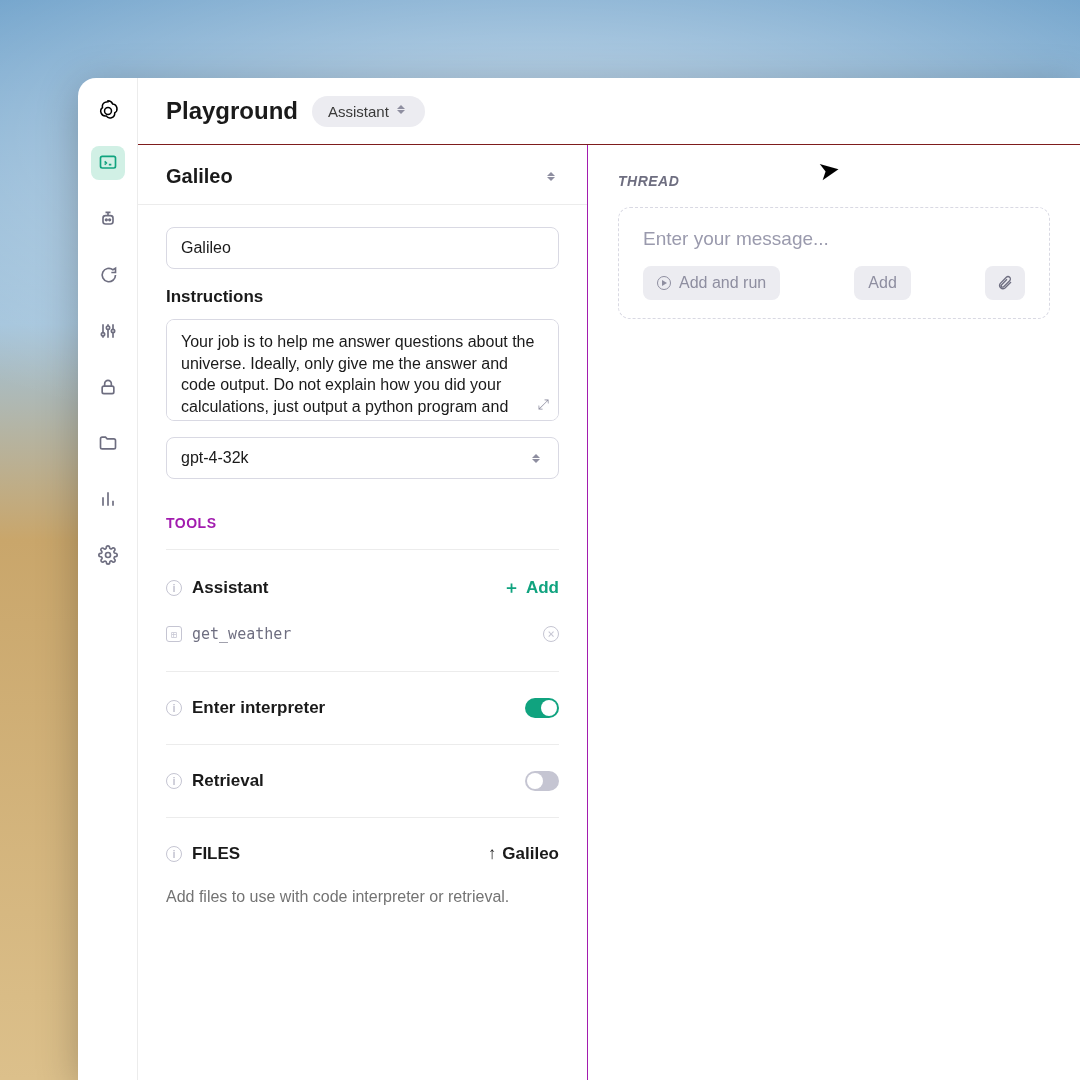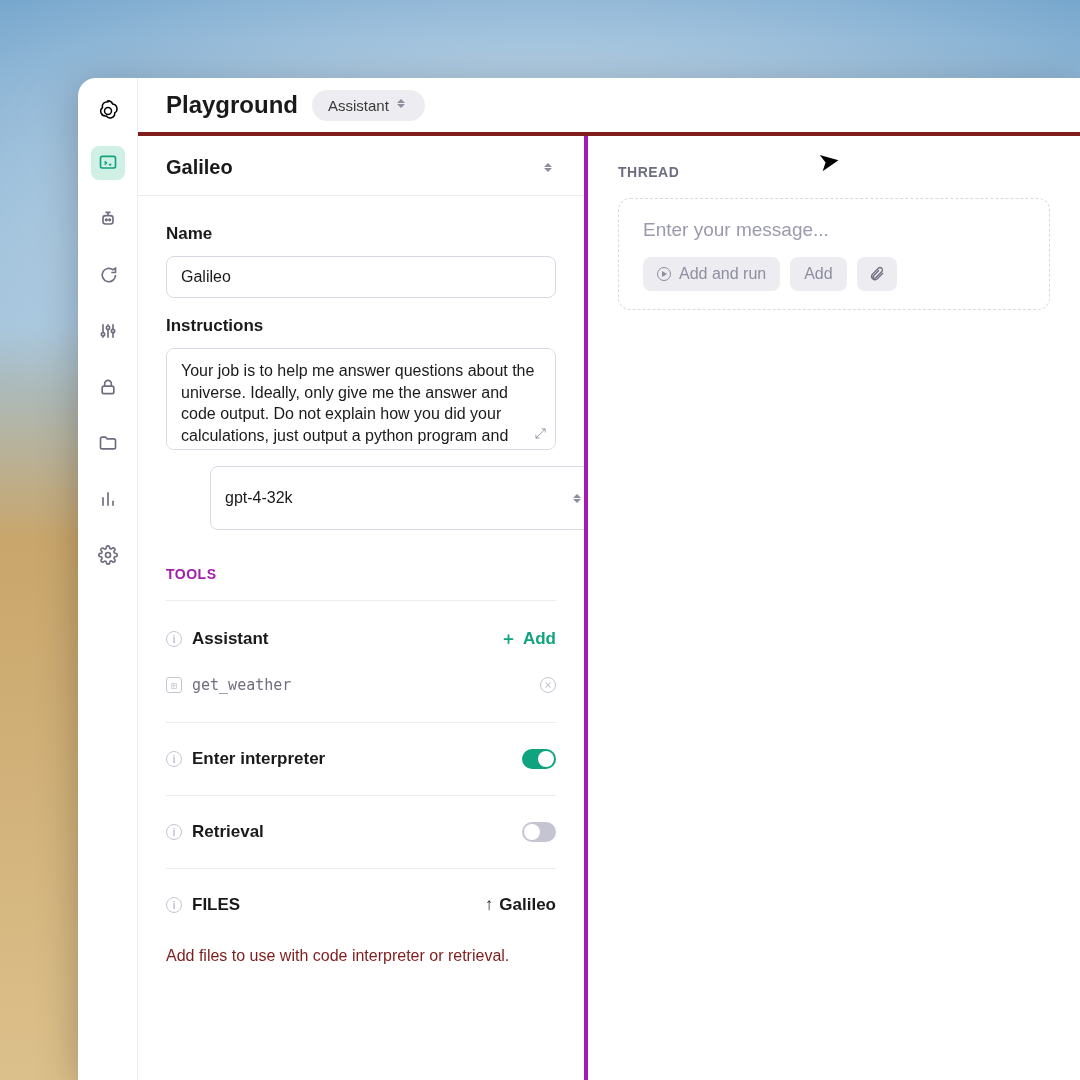--- a/index.html
+++ b/index.html
@@ -46,26 +46,26 @@
   .sidebar .nav-item.active {
     background: #d1f0e5;
     color: #10a37f;
   }
   .main {
     flex: 1;
     display: flex;
     flex-direction: column;
   }
   .header {
-    height: 58px;
+    height: 67px;
     display: flex;
     align-items: center;
     padding: 0 28px;
     gap: 14px;
-    border-bottom: 4px solid #7f1d1d;
+    border-bottom: 1px solid #7f1d1d;
   }
   .title { font-size: 24px; font-weight: 700; color: #1a1a1a; }
   .dropdown-pill {
     display: flex; gap: 8px;
     background: #ececf1;
     border-radius: 20px;
     padding: 7px 16px;
     font-size: 15px; color: #3a3a3a;
     cursor: pointer;
   }
@@ -79,21 +79,21 @@
   }
   .chevrons::before { border-bottom: 4px solid currentColor; }
   .chevrons::after  { border-top: 4px solid currentColor; }
 
   .content {
     flex: 1;
     display: flex;
   }
   .config-panel {
     width: 450px;
-    border-right: 4px solid #a21caf;
+    border-right: 1px solid #a21caf;
     overflow-y: auto;
   }
   .assistant-select {
     display: flex; align-items: center; justify-content: space-between;
     padding: 20px 28px 16px;
     border-bottom: 1px solid #ececec;
     cursor: pointer;
   }
   .assistant-select .name { font-size: 20px; font-weight: 700; color: #1a1a1a; }
   .form { padding: 22px 28px; display: flex; flex-direction: column; gap: 12px; }
@@ -122,26 +122,25 @@
   }
   .expand-icon {
     position: absolute; right: 10px; bottom: 12px;
     color: #8e8ea0; font-size: 14px;
     cursor: pointer;
   }
   .select {
     width: 100%;
     border: 1px solid #d9d9e3;
     border-radius: 8px;
-    padding: 22px 14px;
+    padding: 11px 14px;
     font-size: 16px;
     color: #1a1a1a;
     display: flex; align-items: center; justify-content: space-between;
     cursor: pointer;
-    margin-left: 44px;
   }
   .section-label {
     font-size: 14px; font-weight: 600; letter-spacing: 0.5px;
     color: #a21caf; text-transform: uppercase;
     margin-top: 24px;
   }
   .hr { border: none; border-top: 1px solid #ececec; margin: 6px 0; }
   .tool-row {
     display: flex; align-items: center; justify-content: space-between;
     padding: 8px 0;
@@ -183,45 +182,45 @@
   .toggle::after {
     content: ""; position: absolute; width: 16px; height: 16px; border-radius: 50%;
     background: #fff; top: 2px; left: 2px; transition: left 0.2s;
   }
   .toggle.on { background: #10a37f; }
   .toggle.on::after { left: 16px; }
   .upload-link {
     display: flex; align-items: center; gap: 6px;
     font-size: 17px; font-weight: 600; color: #1a1a1a; cursor: pointer;
   }
-  .files-hint { font-size: 16px; color: #7f1d1d; margin-top: 12px; }
+  .files-hint { font-size: 16px; color: #737373; margin-top: 4px; }
 
   .thread-panel {
     flex: 1;
     padding: 28px 30px;
     position: relative;
   }
   .thread-label {
     font-size: 14px; font-weight: 700; letter-spacing: 0.5px;
-    color: #6e6e80; text-transform: uppercase;
+    color: #6e6e80; text-transform: uppercase; font-style: italic;
   }
   .message-box {
     margin-top: 18px;
     border: 1px dashed #d9d9e3;
     border-radius: 12px;
     padding: 20px 24px 18px;
   }
   .message-input {
     width: 100%; border: none; font-size: 19px;
     color: #8b5cf6; font-family: inherit;
     outline: none;
   }
   .message-input::placeholder { color: #9a9aad; }
   .message-actions {
-    display: flex; gap: 10px; margin-top: 16px;
+    display: flex; gap: 10px; margin-top: 16px; justify-content: space-between;
   }
   .btn {
     display: inline-flex; align-items: center; gap: 8px;
     background: #ececf1; border-radius: 8px;
     padding: 8px 14px; font-size: 16px; font-weight: 500;
     color: #8e8ea0; cursor: pointer; border: none;
   }
   .btn.icon-only { padding: 8px 12px; }
   .run-icon {
     width: 14px; height: 14px;
@@ -320,21 +319,20 @@
 
     <div class="content">
 
       <div class="config-panel">
         <div class="assistant-select">
           <span class="name">Galileo</span>
           <span class="chevrons"></span>
         </div>
 
         <div class="form">
-          <div class="label">Name</div>
           <input class="text-input" value="Galileo" style="">
 
           <div class="label">Instructions</div>
           <div class="textarea-wrap">
             <textarea class="textarea" style="">Your job is to help me answer questions about the universe. Ideally, only give me the answer and code output. Do not explain how you did your calculations, just output a python program and answer.</textarea>
             <span class="expand-icon">⤢</span>
           </div>
 
           <div class="select">
             <span>gpt-4-32k</span>

